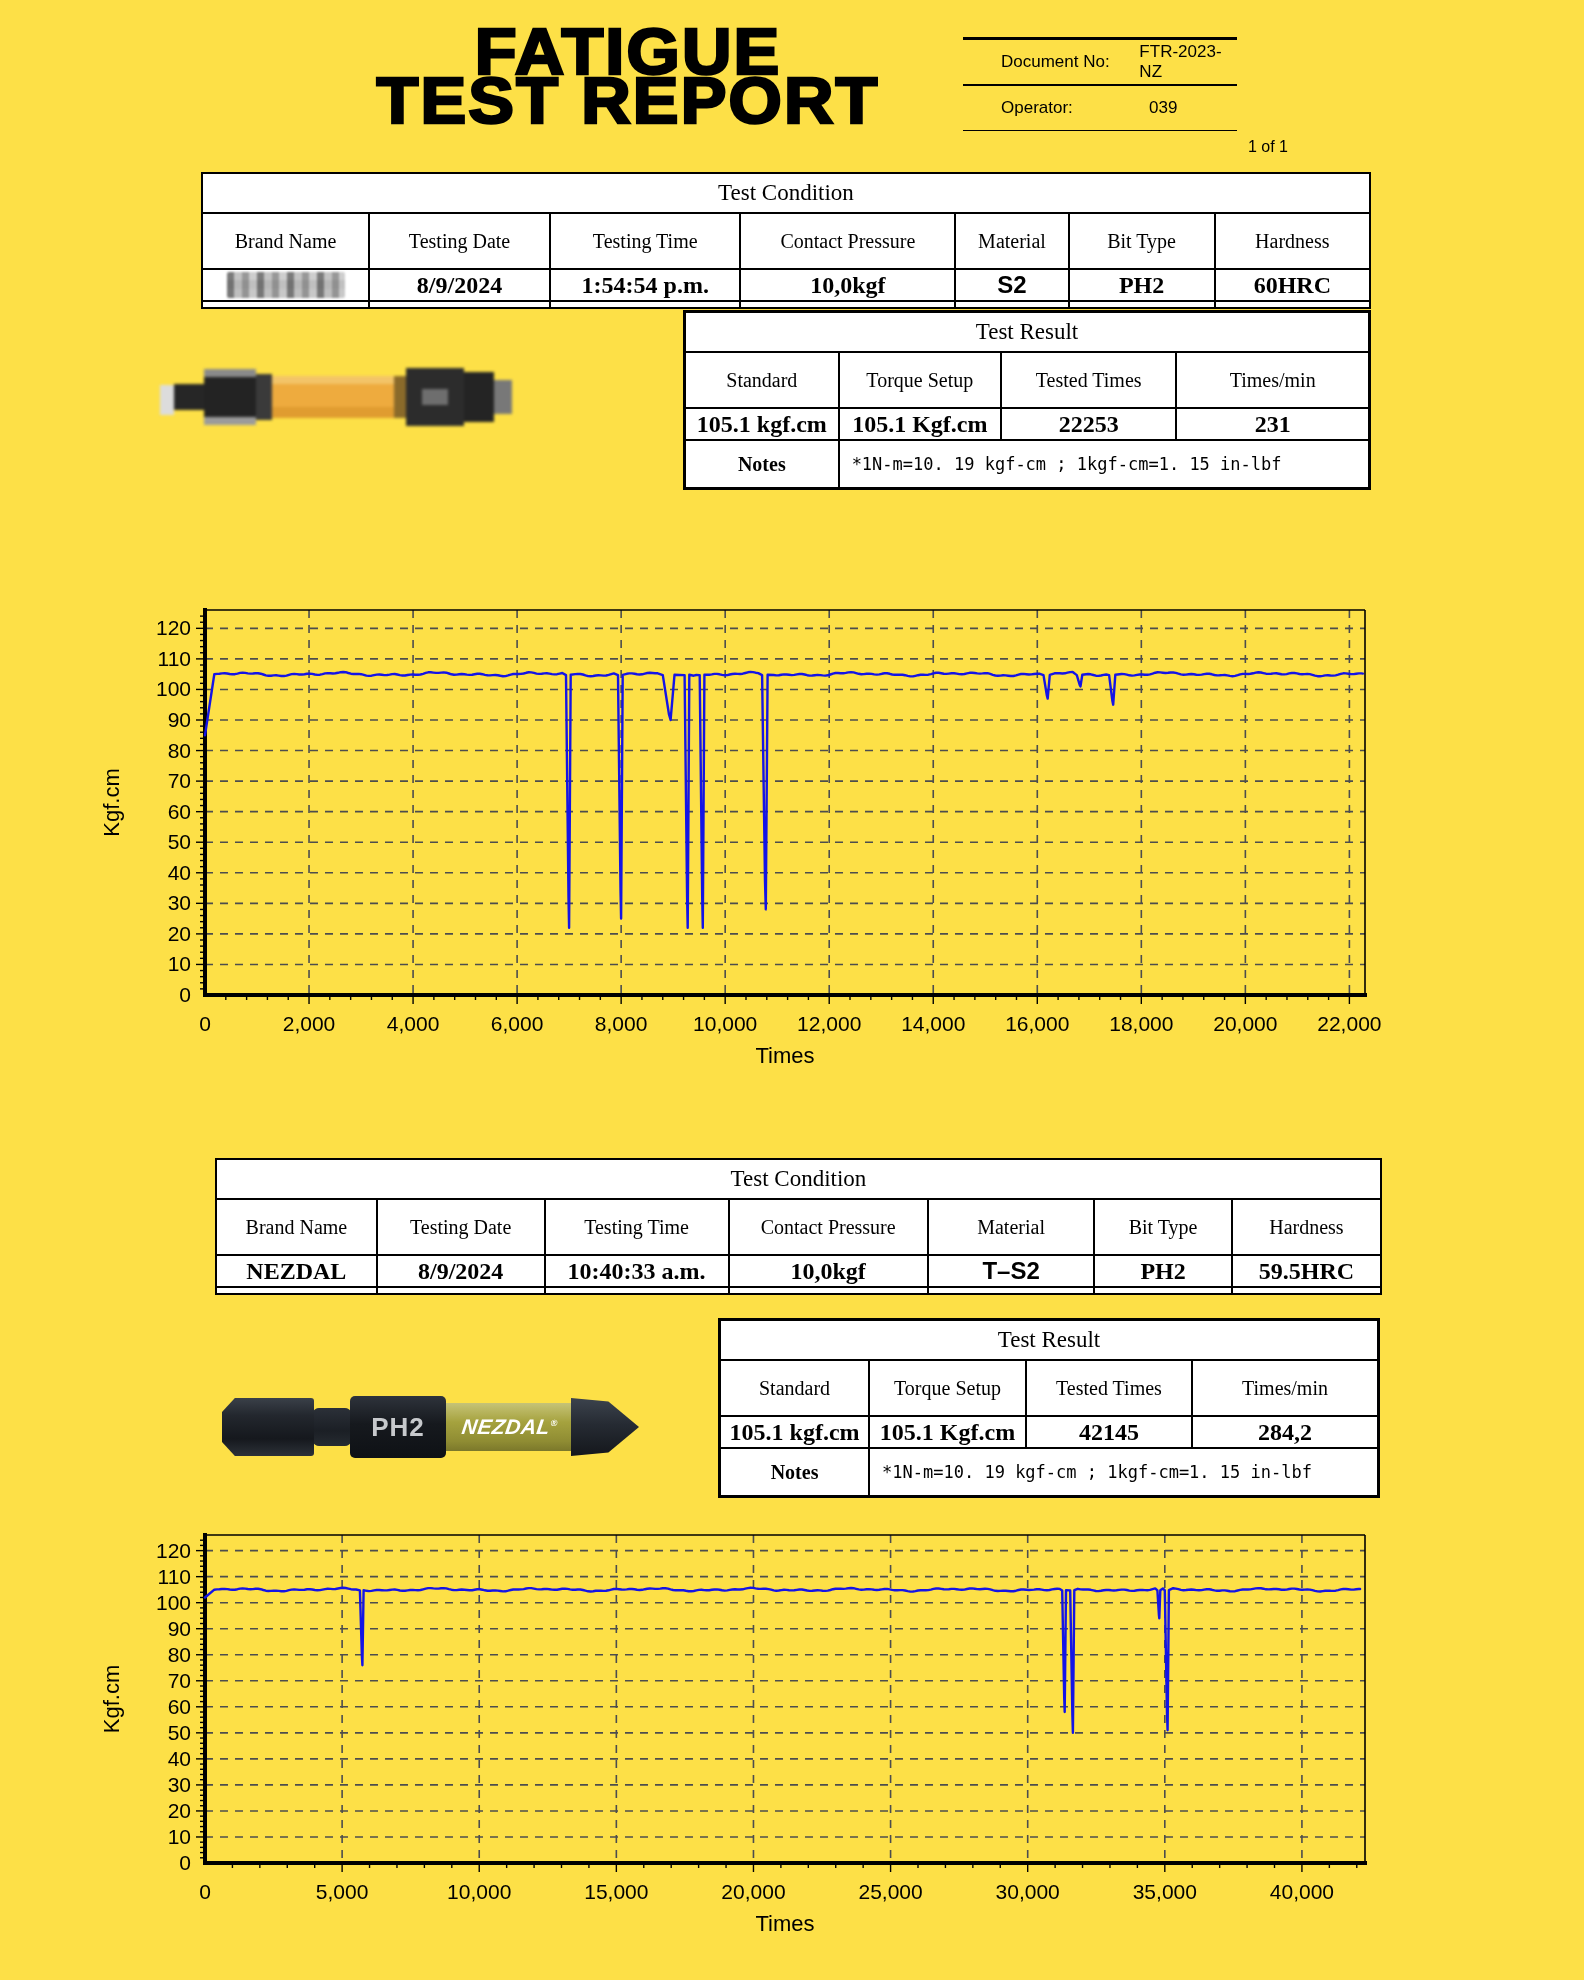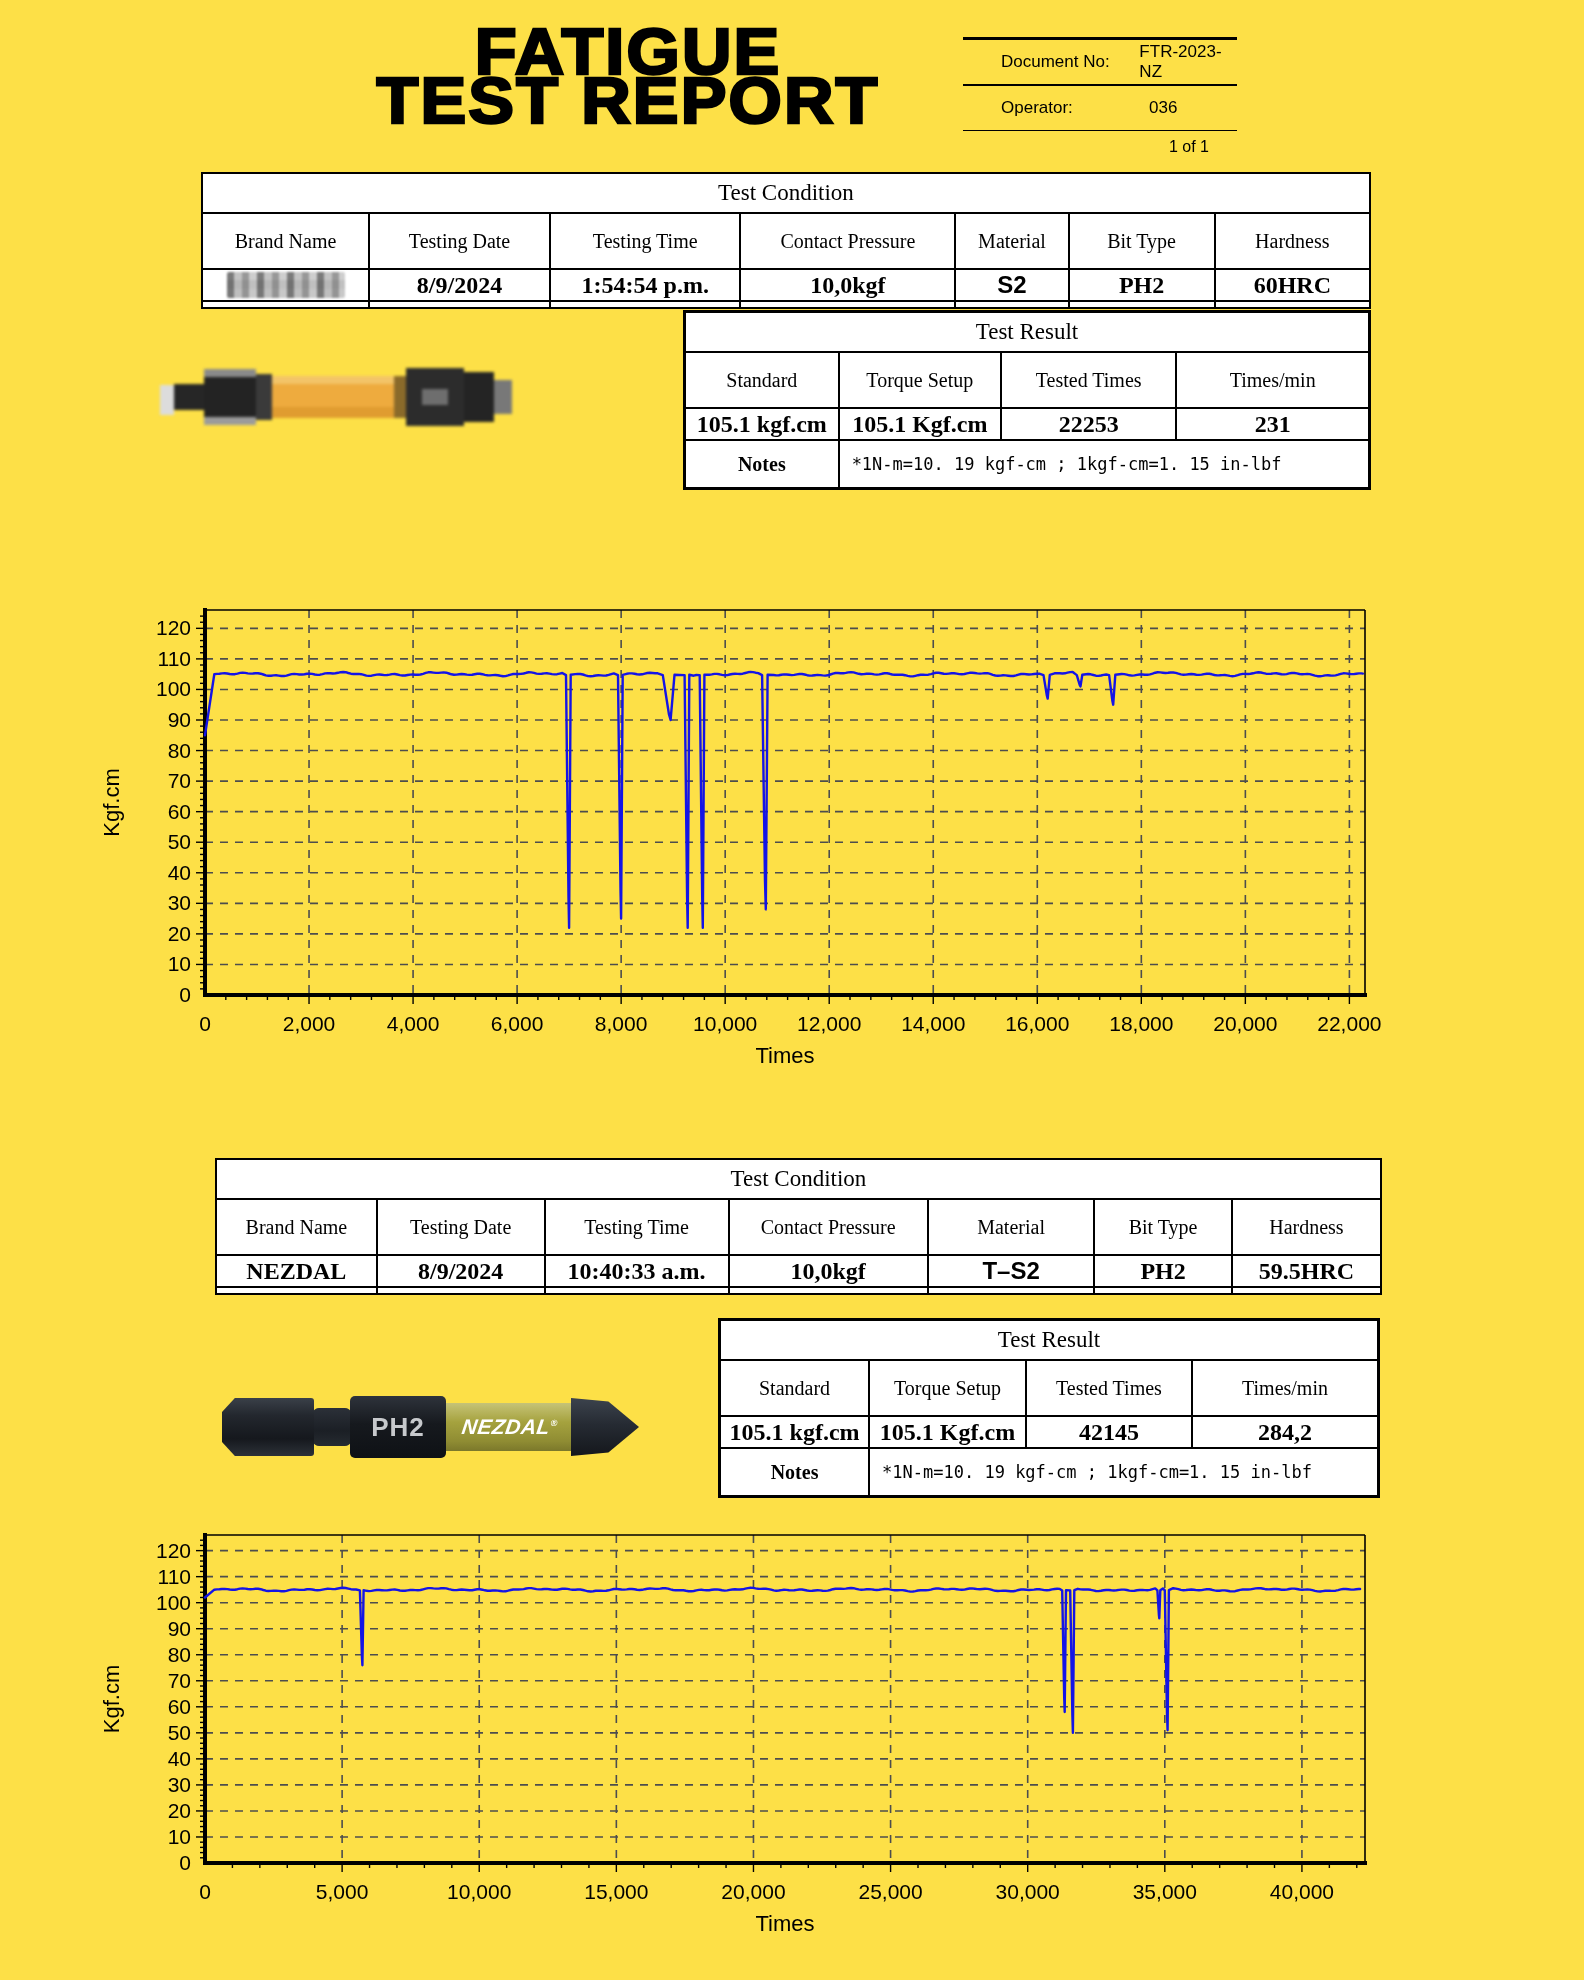--- a/index.html
+++ b/index.html
@@ -9,21 +9,21 @@
   
   .big-title{position:absolute;left:0;top:28px;width:1256px;text-align:center;
     font-family:"Liberation Sans",sans-serif;font-weight:700;font-size:64px;line-height:49px;
     letter-spacing:2px;-webkit-text-stroke:2.6px #000;transform:scaleX(1.07);transform-origin:center;}
   .doc-box{position:absolute;left:963px;top:37px;width:274px;border-top:3px solid #000;
     font-family:"Liberation Sans",sans-serif;font-size:17px;}
   .doc-row{display:flex;align-items:center;height:44px;border-bottom:2.5px solid #000;}
   .doc-row:last-child{border-bottom:1px solid #000000;}
   .doc-label{padding-left:6px;width:140px;margin-left:32px;}
   .doc-value{padding-left:8px;}
-  .page-num{position:absolute;left:935px;top:138px;width:274px;text-align:right;padding-right:26px;
+  .page-num{position:absolute;left:1014px;top:138px;width:274px;text-align:right;padding-right:26px;
     font-family:"Liberation Sans",sans-serif;font-size:16px;}
 
   
   table{border-collapse:collapse;table-layout:fixed;position:absolute;background:#fff;}
   td{border:2px solid #000;text-align:center;font-size:20px;padding:0 2px;overflow:hidden;white-space:nowrap;}
   .cond{border:2.5px solid #000;}
   .result{border:3px solid #000;}
   .t-title{font-size:23px;height:38px;}
   .t-head td{height:54px;font-size:20px;}
   .t-val td{height:30px;font-weight:bold;font-size:24px;}
@@ -74,21 +74,21 @@
     <div>TEST REPORT</div>
   </div>
 
   <div class="doc-box">
     <div class="doc-row">
       <span class="doc-label">Document No:</span>
       <span class="doc-value">FTR-2023-NZ</span>
     </div>
     <div class="doc-row">
       <span class="doc-label">Operator:</span>
-      <span class="doc-value">036</span>
+      <span class="doc-value">039</span>
     </div>
   </div>
   <div class="page-num">1 of 1</div>
 
   <table class="cond" style="left:201px;top:172px;width:1170px;">
     <colgroup>
         <col style="width:14.3%">
         <col style="width:15.5%">
         <col style="width:16.3%">
         <col style="width:18.4%">

